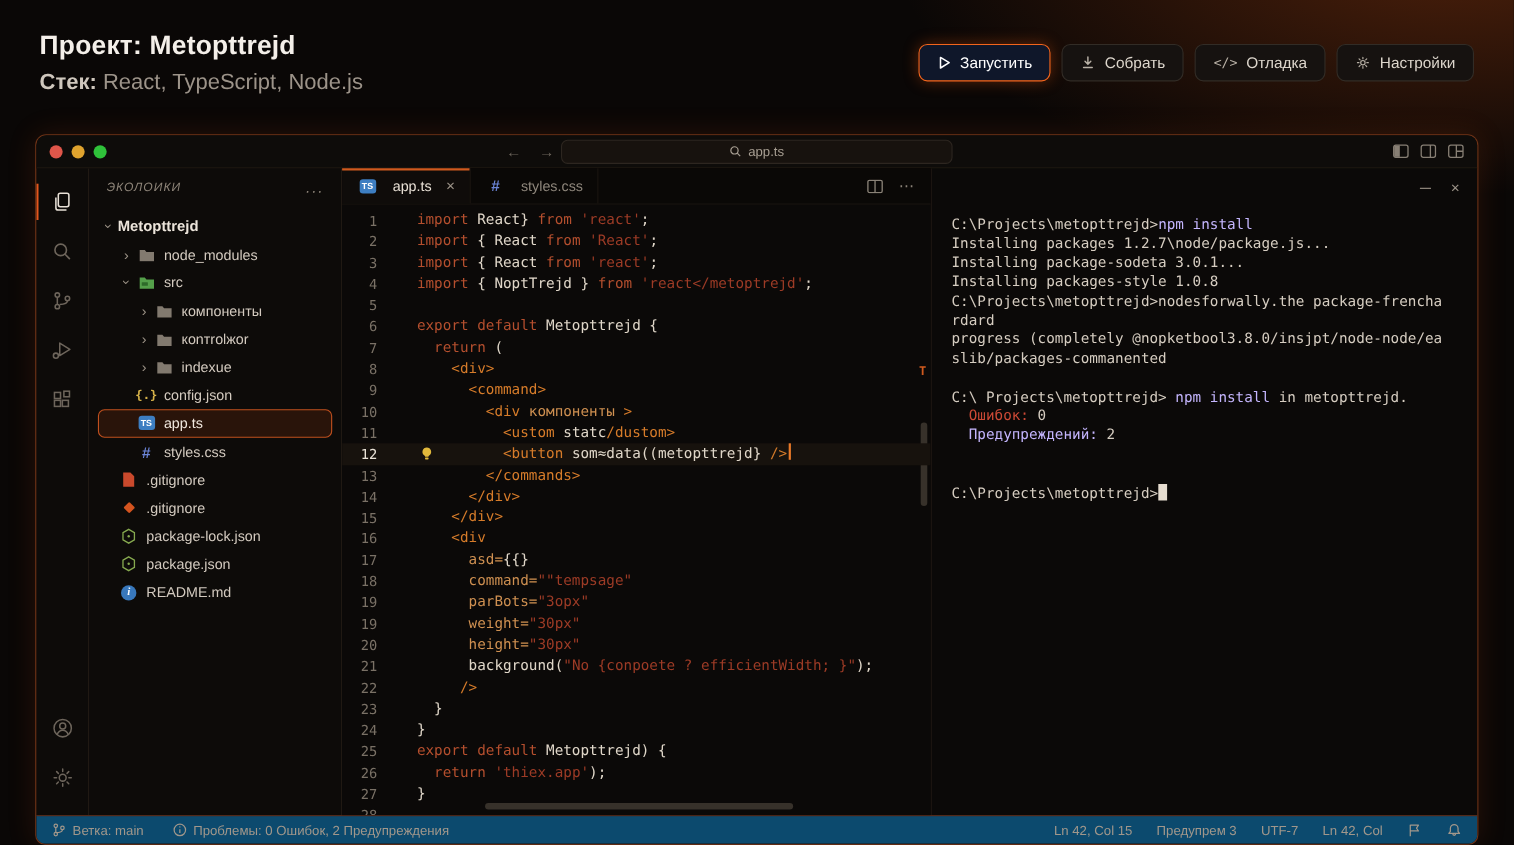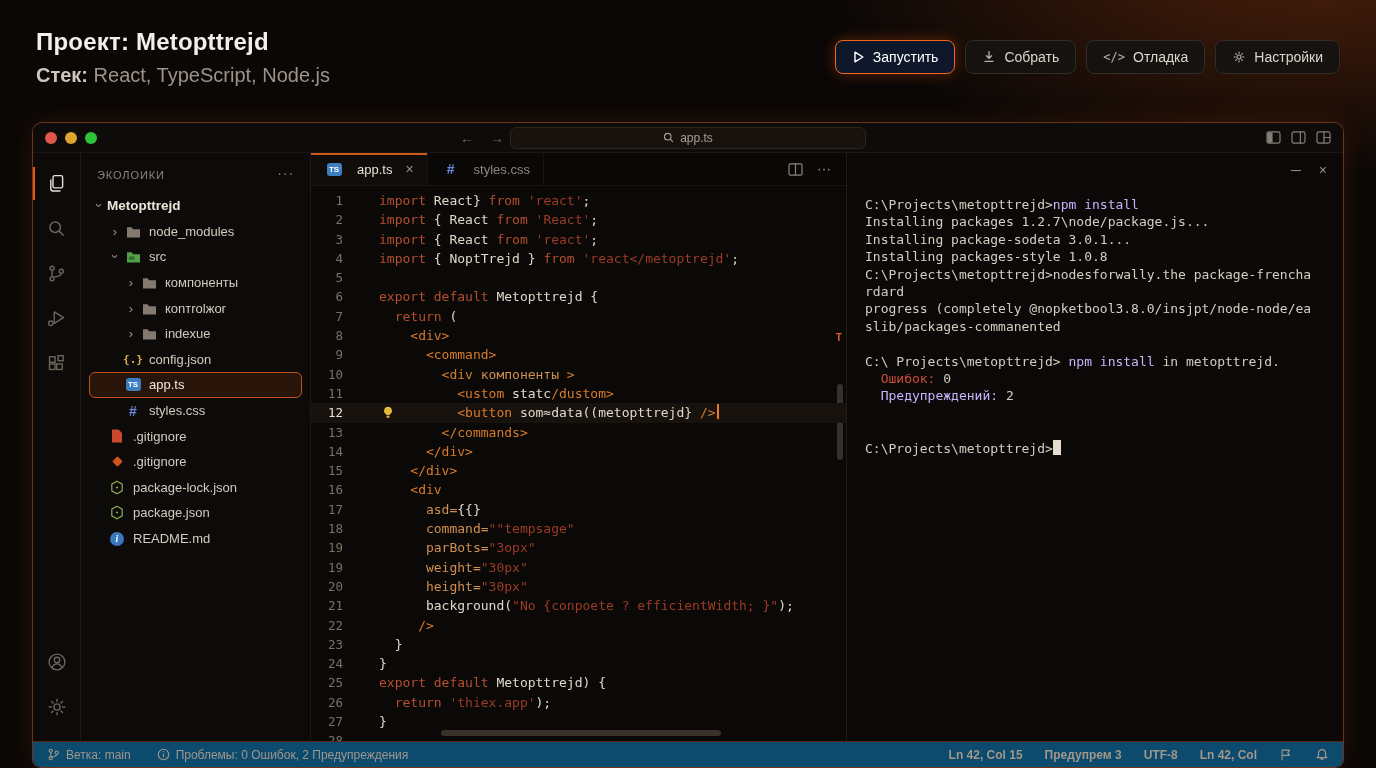--- a/index.html
+++ b/index.html
@@ -48,22 +48,22 @@
   .activitybar { width:48px; flex:0 0 48px; border-right:1px solid #201913; display:flex;
     flex-direction:column; align-items:center; padding:8px 0 12px 0; }
   .ab-item { position:relative; width:48px; height:45px; display:flex; align-items:center; justify-content:center;
     color:#6d655b; cursor:pointer; }
   .ab-item.active { color:#e9e2d8; }
   .ab-item.active::before { content:""; position:absolute; left:0; top:6px; bottom:6px; width:2.5px; background:#e4561c; }
   .ab-spacer { flex:1; }
 
   
   .sidebar { width:230px; flex:0 0 230px; border-right:1px solid #201913; overflow:hidden; }
-  .sb-header { display:flex; align-items:flex-end; justify-content:space-between; padding:12px 16px 6px 16px;
-    color:#8d8478; font-size:11px; letter-spacing:.9px; }
+  .sb-header { display:flex; align-items:flex-start; justify-content:space-between; padding:12px 16px 6px 16px;
+    color:#8d8478; font-size:11px; letter-spacing:.9px;font-style:italic; }
   .sb-more { color:#8d8478; font-size:14px; cursor:pointer; }
   .tree { padding-top:6px; }
   .tree-item { height:25.6px; display:flex; align-items:center; font-size:13px; color:#d3cabf; cursor:pointer; white-space:nowrap; }
   .tree-item.bold .t-label { font-weight:700; font-size:13.5px; color:#ece5db; }
   .tree-item.selected { margin:0 8px; border:1px solid #c0501e; background:#29140a; border-radius:6px; color:#f0e8df; }
   .chev { width:16px; flex:0 0 16px; color:#9b9286; font-size:13px; text-align:center; }
   .chev.down { transform:rotate(90deg); }
   .t-icon { width:20px; flex:0 0 20px; display:flex; align-items:center; justify-content:center; margin-right:6px; }
   .ic-braces { color:#d8b44a; font-family:"DejaVu Sans Mono",monospace; font-size:11px; font-weight:700; }
   .ic-ts { background:#3d7ec2; color:#fff; font-size:8px; font-weight:700; width:15px; height:13px;
@@ -108,21 +108,21 @@
   .term-body { flex:1; padding:10px 0 0 18px; font-family:"DejaVu Sans Mono",monospace; font-size:13px;
     line-height:17.4px; color:#d6cdc1; overflow:hidden; }
   .term-line { white-space:pre; min-height:17.4px; }
   .t-pl { color:#d6cdc1; } .t-yl { color:#c4b5fd; } .t-err { color:#cd4a36; }
   .block-cursor { display:inline-block; width:8px; height:15px; background:#e6ddd0; vertical-align:-2px; }
 
   
   .statusbar { height:26px; flex:0 0 26px; border-top:1px solid #5a2711; background:#0c4a6e;
     display:flex; align-items:center; justify-content:space-between; padding:0 14px; font-size:12px; color:#a1978b; }
   .sb-left, .sb-right { display:flex; align-items:center; }
-  .sb-left { gap:26px; } .sb-right { gap:22px;font-weight:bold; }
+  .sb-left { gap:26px; } .sb-right { gap:22px; }
   .sb-item { display:flex; align-items:center; gap:6px; cursor:pointer; }
 </style>
 </head>
 <body>
 
 <div class="app-header">
   <h1><span>Проект: </span><span>Metopttrejd</span></h1>
   <div class="stack"><b>Стек: </b><span>React, TypeScript, Node.js</span></div>
 </div>
 
@@ -500,21 +500,21 @@
               <circle cx="7" cy="4" r="0.7" fill="#a1978b" stroke="none"></circle>
             </svg>
           </span>
           <span>Проблемы: 0 Ошибок, 2 Предупреждения</span>
         </div>
       </div>
     <div class="sb-right">
       <span id="status-right-items" style="display:flex; gap:22px;">
           <span>Ln 42, Col 15</span>
           <span>Предупрем 3</span>
-          <span>UTF-8</span>
+          <span>UTF-7</span>
           <span>Ln 42, Col</span>
         </span>
       <span>
           <svg width="14" height="14" viewBox="0 0 16 16" fill="none" stroke="#a1978b" stroke-width="1.3" stroke-linejoin="round">
             <path d="M3.5 2v12M3.5 2.5h8.5L10 5.5l2 3H3.5"></path>
           </svg>
         </span>
       <span>
           <svg width="14" height="14" viewBox="0 0 16 16" fill="none" stroke="#a1978b" stroke-width="1.3" stroke-linejoin="round">
             <path d="M8 1.8a4 4 0 0 1 4 4v3.2l1.5 2H2.5l1.5-2V5.8a4 4 0 0 1 4-4z"></path>

